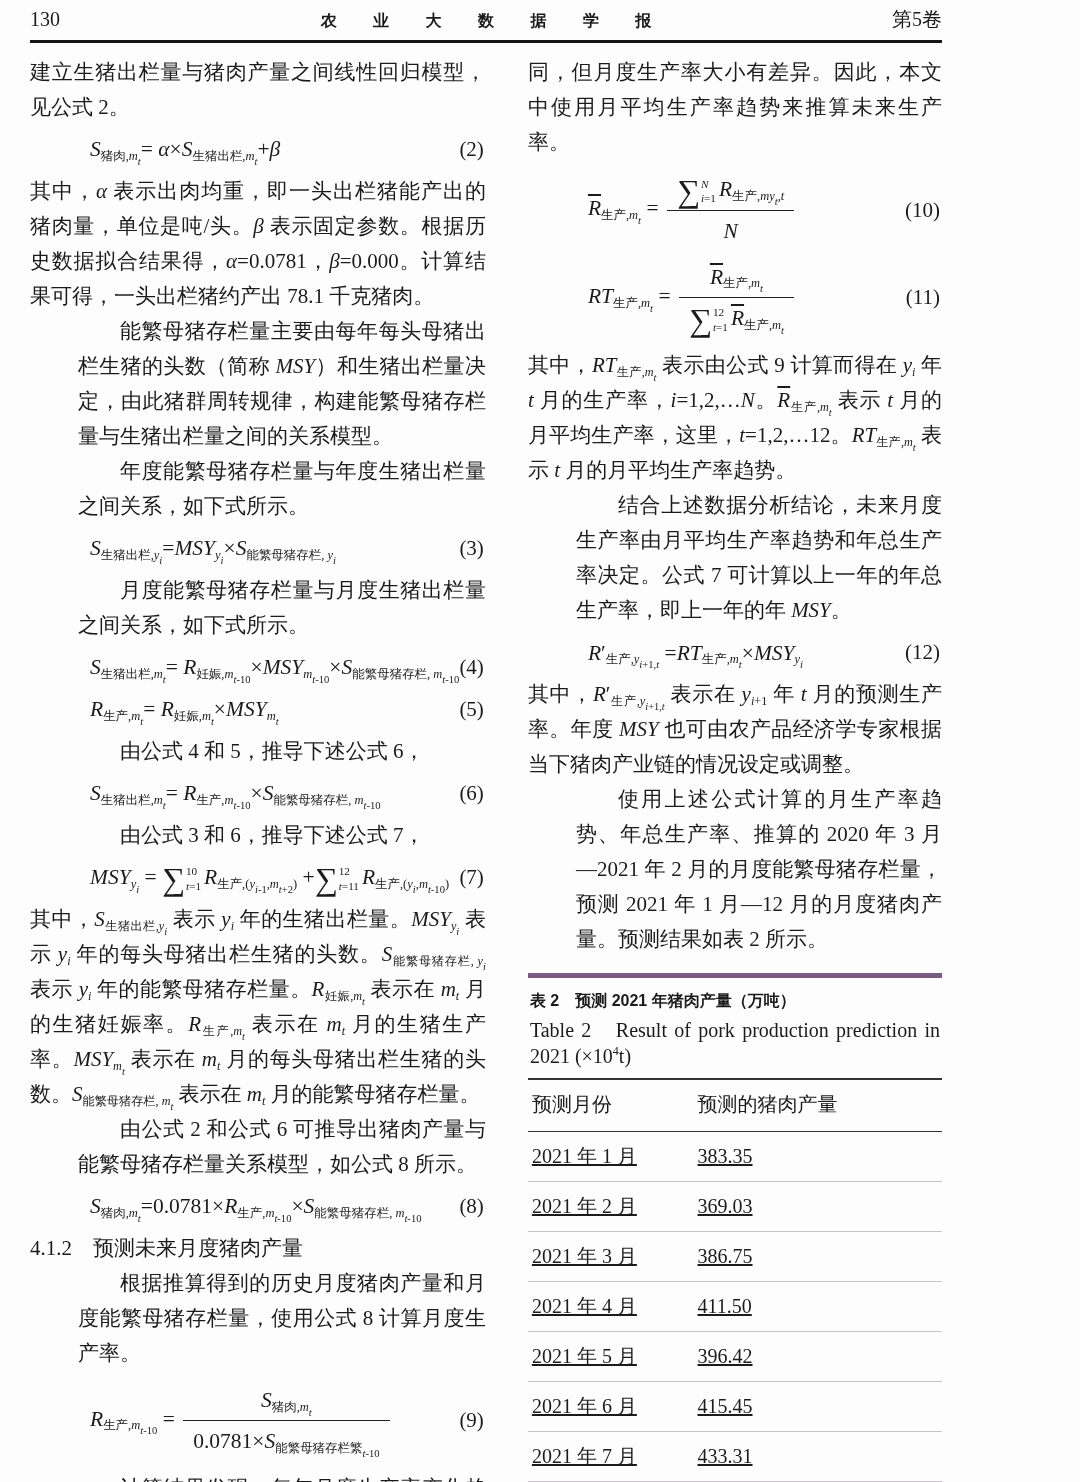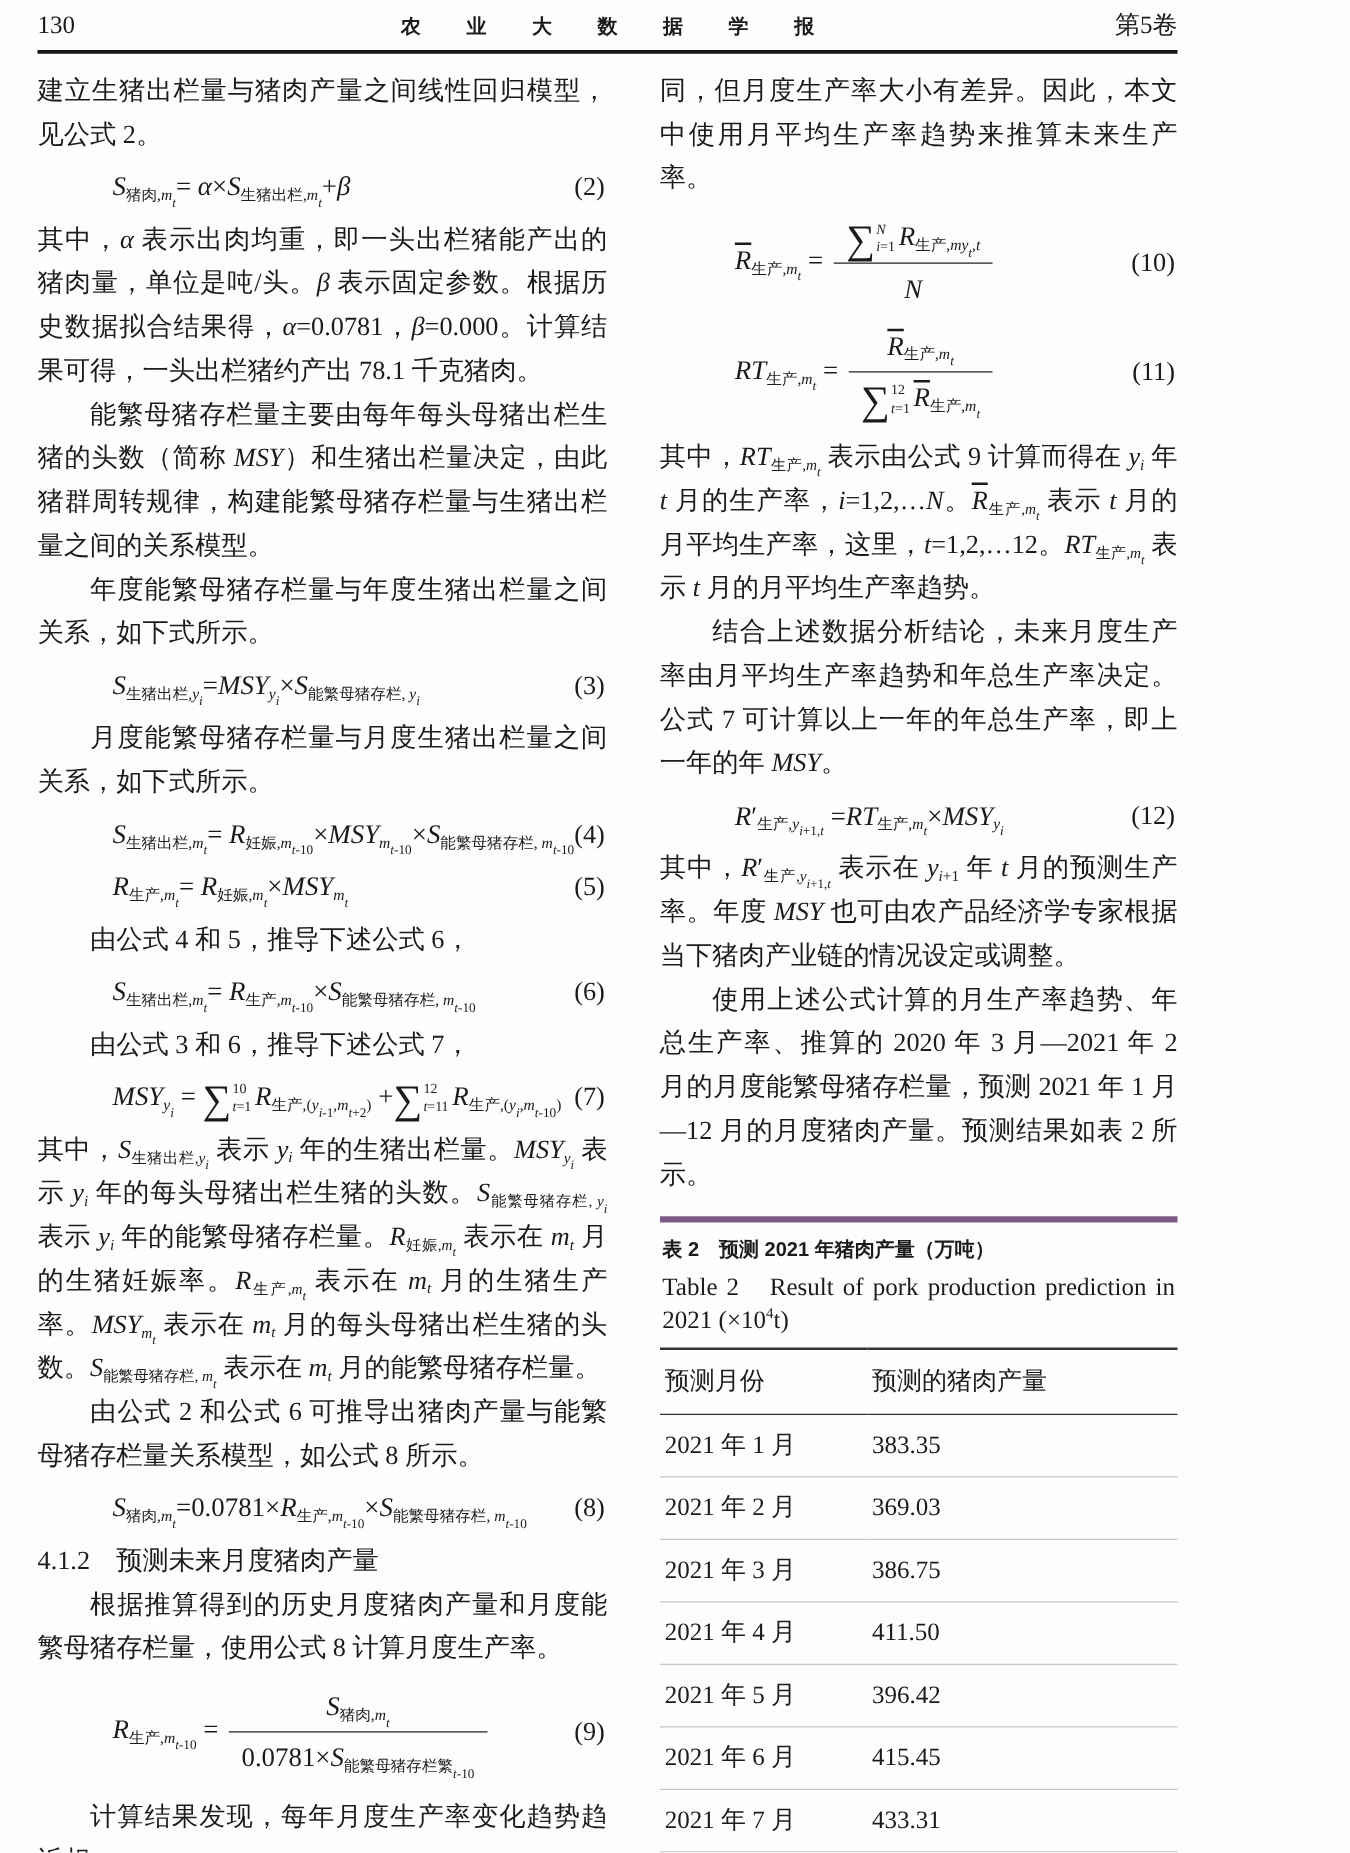--- a/index.html
+++ b/index.html
@@ -15,21 +15,21 @@
   .pg-num { width:90px; }
   .pg-title { font-family:"Liberation Sans", sans-serif; font-weight:bold; font-size:16px; letter-spacing:16px; text-indent:16px; }
   .pg-vol { width:90px; text-align:right; }
   .pg-rule { border-top:3px solid #161616; margin-top:2px; }
 
   
   .cols { display:flex; gap:42px; margin-top:12px; }
   .col { width:489px; font-size:21px; line-height:35px; text-align:justify; }
 
   .para { margin:0; }
-  .indent { text-indent:2em; }
+  .indent { text-indent:2em;margin-left:48px; }
   .sec-heading { margin:0; }
 
   i { font-family:"Liberation Serif", serif; }
   sub { font-size:0.58em; vertical-align:-0.3em; line-height:0; }
   sub sub { font-size:0.85em; vertical-align:-0.5em; }
   sup { font-size:0.6em; line-height:0; }
 
   
   .feq { display:flex; align-items:center; margin:7px 0; }
   .fbody { flex:1; padding-left:60px; line-height:1.5; font-size:21.5px; white-space:nowrap; }
@@ -46,22 +46,22 @@
 
   .ovl { text-decoration:overline; }
 
   
   .tablewrap { margin-top:16px; }
   .bar { height:5px; background:#7c5a88; }
   .tcap-cn { font-family:"Liberation Sans", sans-serif; font-weight:bold; font-size:16px; padding:10px 2px 2px 2px; line-height:26px; }
   .tcap-en { font-size:20px; padding:1px 2px 9px 2px; line-height:26px; }
   .dtable { width:100%; border-collapse:collapse; font-size:20px; }
   .dtable thead tr { border-top:2px solid #333; border-bottom:1.5px solid #333; }
-  .dtable th { font-family:Liberation Serif, serif; font-weight:normal; padding:8px 4px; }
-  .dtable td { padding:7px 4px; border-top:1px solid #c9c2cd; }
+  .dtable th { font-family:Liberation Mono, monospace; font-weight:normal; padding:8px 4px; }
+  .dtable td { padding:7px 4px; border-top:1px solid #c9c2cd;text-decoration:underline; }
   .dtable tbody tr:first-child td { border-top:none; }
   .dtable th.c1, .dtable td.c1 { text-align:left; width:40%; }
   .dtable th.c2, .dtable td.c2 { }
 </style>
 </head>
 <body>
 
 <div class="page">
   <div class="pg-header">
     <span class="pg-num">130</span>

